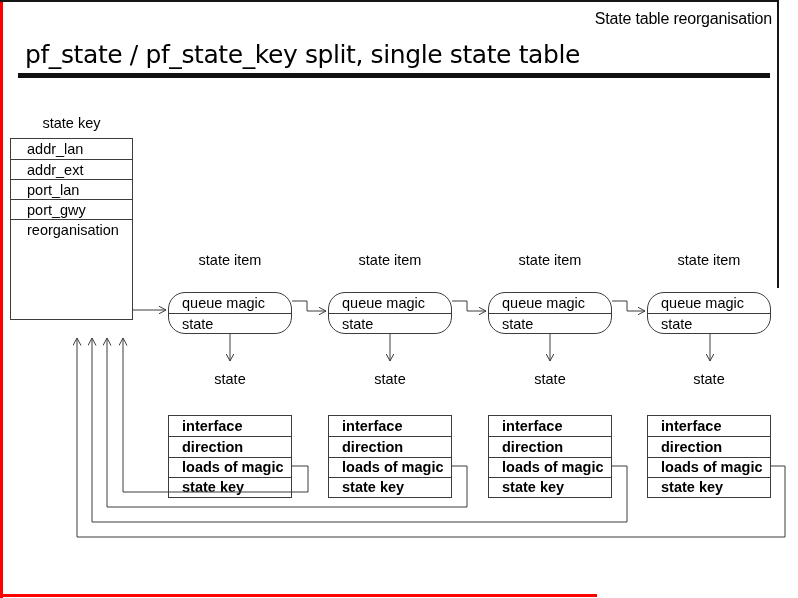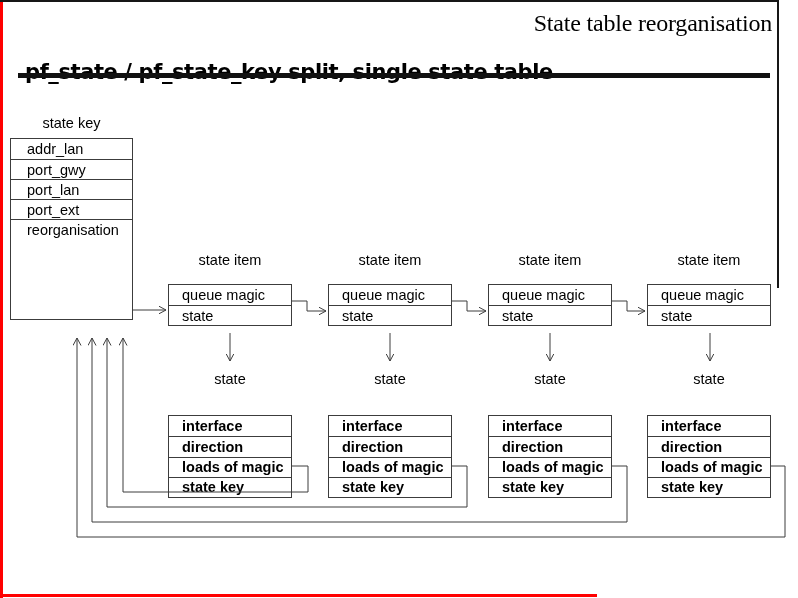--- a/index.html
+++ b/index.html
@@ -7,39 +7,39 @@
     position:relative;width:798px;height:598px;background:#ffffff;
     font-family:"Liberation Sans", sans-serif;color:#000;overflow:hidden;
   }
   
   .bar-left  {position:absolute;left:0;top:0;width:3px;height:598px;background:#ff0000;}
   .bar-bottom{position:absolute;left:0;top:594px;width:597px;height:3px;background:#ff0000;}
   .bar-top   {position:absolute;left:0;top:0;width:778px;height:2px;background:#161616;}
   .bar-right {position:absolute;left:777px;top:0;width:2px;height:288px;background:#161616;}
   
   .corner-title{
-    position:absolute;top:10px;right:26px;font-size:24px;letter-spacing:-0.2px;
-    font-family:Liberation Serif, serif;
+    position:absolute;top:10px;right:26px;font-size:16px;letter-spacing:-0.2px;
+    font-family:Liberation Sans, sans-serif;
   }
   .main-title{
-    position:absolute;top:40px;left:25px;font-size:21px;font-weight:bold;letter-spacing:-0.4px;
-    font-family:"DejaVu Sans", sans-serif;white-space:nowrap;margin-top:20px;
+    position:absolute;top:40px;left:25px;font-size:25px;font-weight:normal;letter-spacing:-0.4px;
+    font-family:"DejaVu Sans", sans-serif;white-space:nowrap;
   }
   .title-rule{position:absolute;left:18px;top:73px;width:752px;height:5px;background:#111;}
   
   .label{position:absolute;font-size:14.5px;text-align:center;width:124px;white-space:nowrap;}
   .key-label{left:10px;top:115px;width:123px;}
   .item-label{top:252px;}
   .state-label{top:371px;}
   .box{
     position:absolute;box-sizing:border-box;border:1px solid #3c3c3c;background:#fff;
     display:grid;
   }
   .key-table{left:10px;top:138px;width:123px;height:182px;grid-template-rows:repeat(9,1fr);}
-  .item-box{top:284px;width:124px;height:42px;grid-template-rows:repeat(2,1fr);}
+  .item-box{top:292px;width:124px;height:42px;grid-template-rows:repeat(2,1fr);border-radius:17px;}
   .state-box{top:415px;width:124px;height:83px;grid-template-rows:repeat(4,1fr);font-weight:bold;}
   .row{
     display:flex;align-items:center;font-size:14.5px;padding-left:13px;
     border-top:1px solid #3c3c3c;white-space:nowrap;overflow:hidden;
   }
   .key-table .row{padding-left:16px;}
   .box .row:first-child{border-top:none;}
   svg.wires{position:absolute;left:0;top:0;pointer-events:none;}
   svg.wires path{fill:none;stroke:#3c3c3c;stroke-width:1;}
 </style>
@@ -53,23 +53,23 @@
   <div class="bar-top"></div>
   <div class="bar-right"></div>
 
   <div class="corner-title">State table reorganisation</div>
   <div class="main-title">pf_state / pf_state_key split, single state table</div>
   <div class="title-rule"></div>
 
   <div class="label key-label">state key</div>
   <div class="box key-table">
     <div class="row">addr_lan</div>
+    <div class="row">addr_ext</div>
+    <div class="row">port_lan</div>
     <div class="row">port_gwy</div>
-    <div class="row">port_lan</div>
-    <div class="row">port_ext</div>
     <div class="row">reorganisation</div>
   </div>
 
   <div class="label item-label" style="left:168px">state item</div>
   <div class="box item-box" style="left:168px">
     <div class="row">queue magic</div>
     <div class="row">state</div>
   </div>
 
   <div class="label item-label" style="left:328px">state item</div>

